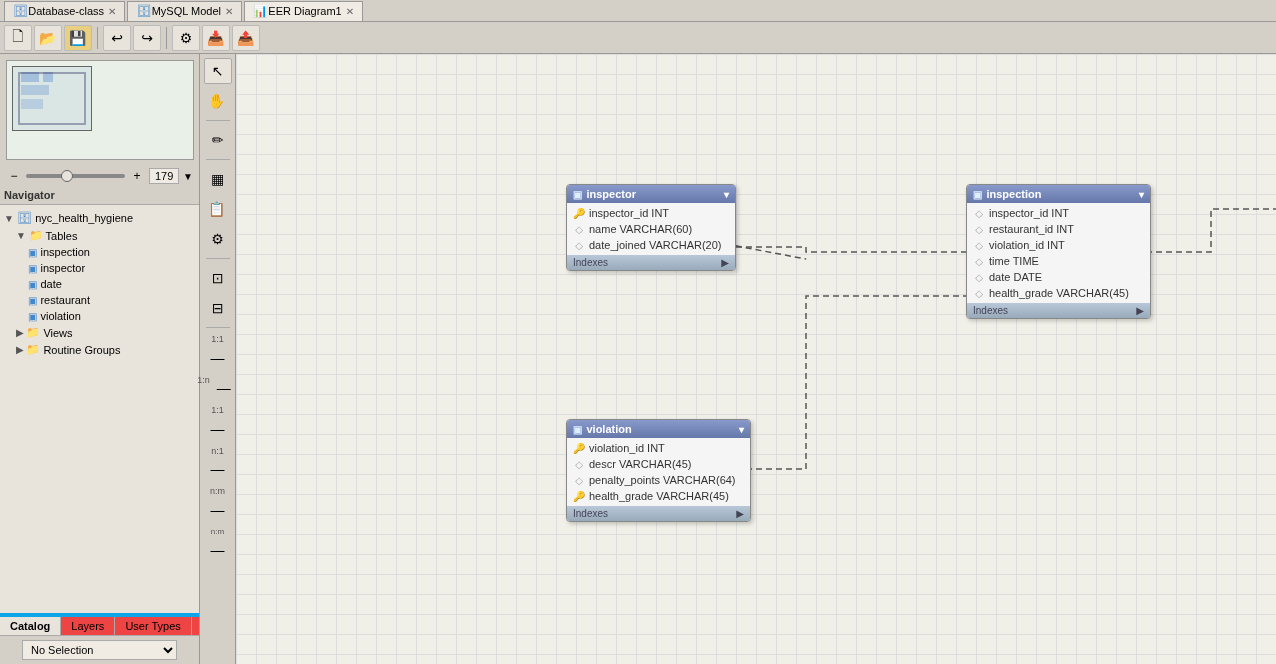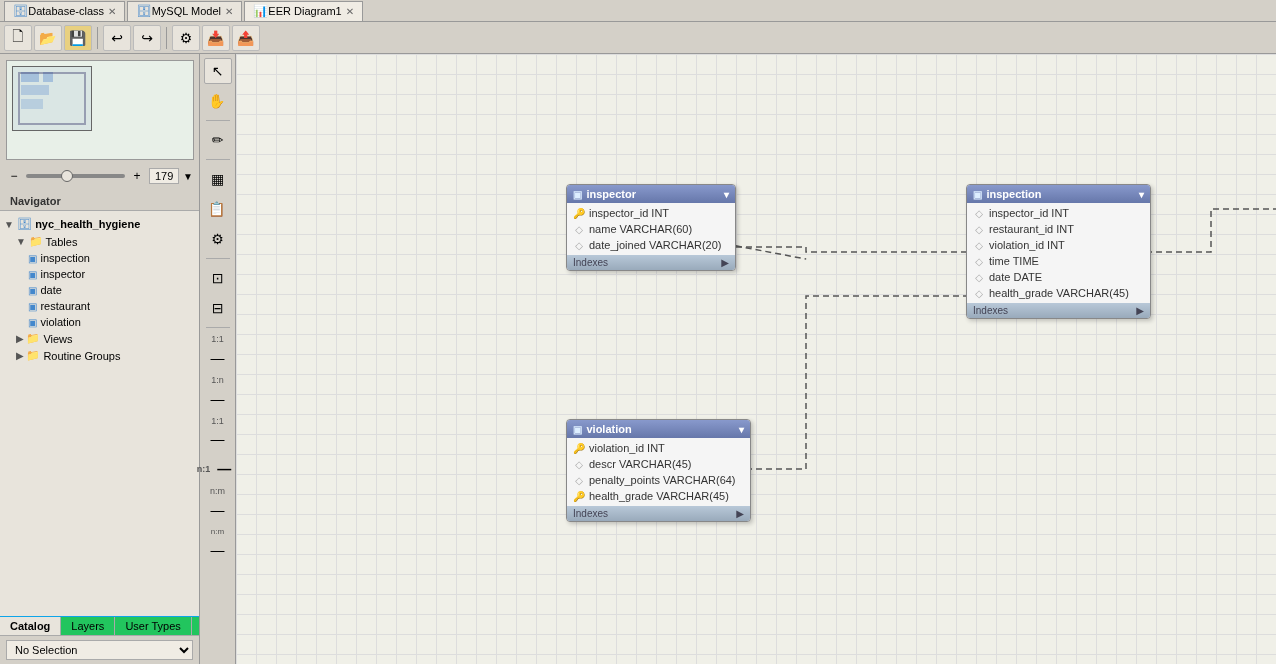--- a/index.html
+++ b/index.html
@@ -61,43 +61,43 @@
       display: flex; align-items: center; padding: 2px 6px; gap: 4px; font-size: 11px;
     }
     .zoom-btn { width: 16px; height: 16px; display: flex; align-items: center; justify-content: center; cursor: pointer; font-size: 12px; }
     .zoom-slider { flex: 1; height: 4px; background: #888; border-radius: 2px; position: relative; cursor: pointer; }
     .zoom-thumb { width: 12px; height: 12px; background: #e8e4dc; border: 1px solid #666; border-radius: 50%; position: absolute; top: -4px; left: 35%; }
     .zoom-value { font-size: 11px; background: #f0ece4; border: 1px solid #aaa; padding: 1px 4px; min-width: 30px; text-align: center; }
     .zoom-dropdown { font-size: 10px; cursor: pointer; }
 
     
     .navigator-label {
-      padding: 3px 10px; font-size: 11px; font-weight: bold; color: #333;
-      border-bottom: 1px solid #aaa; cursor: pointer; margin-top: 6px;
+      padding: 3px 4px; font-size: 11px; font-weight: bold; color: #333;
+      border-bottom: 1px solid #aaa; cursor: pointer;
     }
 
     
     .tree-panel { flex: 1; overflow-y: auto; padding: 4px 0; background: #e8e4dc; }
     .tree-item { padding: 2px 4px; cursor: pointer; display: flex; align-items: center; gap: 3px; font-size: 11px; }
     .tree-icon { font-size: 10px; color: #555; }
     .tree-db-icon { color: #4488cc; font-size: 12px; }
     .tree-folder-icon { color: #cc8833; font-size: 11px; }
     .tree-table-icon { color: #4488cc; font-size: 10px; }
     .indent1 { padding-left: 16px; }
     .indent2 { padding-left: 28px; }
 
     
-    .bottom-tabs { display: flex; border-top: 1px solid #0ea5e9; background: #22c55e; }
+    .bottom-tabs { display: flex; border-top: 4px solid #0ea5e9; background: #ef4444; }
     .bottom-tab {
       padding: 3px 10px; font-size: 11px; cursor: pointer; border-right: 1px solid #aaa;
     }
     .bottom-tab.active { background: #e8e4dc; font-weight: bold; }
 
     
-    .selection-row { padding: 4px 6px; background: #d4d0c8; border-top: 1px solid #aaa; display: flex; align-items: center; }
+    .selection-row { padding: 4px 22px; background: #d4d0c8; border-top: 1px solid #aaa; display: flex; align-items: center; }
     .selection-select {
       flex: 1; font-size: 11px; background: #f0ece4; border: 1px solid #aaa; padding: 2px 4px;
     }
 
     
     .diagram-area {
       flex: 1; background: #f0f0e8; position: relative; overflow: hidden;
       background-image: repeating-linear-gradient(#ddd 0 1px, transparent 1px 20px),
                         repeating-linear-gradient(90deg, #ddd 0 1px, transparent 1px 20px);
       background-size: 20px 20px;
@@ -209,21 +209,21 @@
       <div class="zoom-value">179</div>
       <div class="zoom-dropdown">▼</div>
     </div>
 
     <div class="navigator-label">Navigator</div>
 
     <div class="tree-panel">
       <div class="tree-item">
         <span class="tree-icon">▼</span>
         <span class="tree-db-icon">🗄</span>
-        <span style="font-weight:bold;text-align:center;">nyc_health_hygiene</span>
+        <span style="font-weight:normal;text-align:center;">nyc_health_hygiene</span>
       </div>
       <div class="tree-item indent1">
         <span class="tree-icon">▼</span>
         <span class="tree-folder-icon">📁</span>
         <span>Tables</span>
       </div>
       <div class="tree-item indent2">
         <span class="tree-table-icon">▣</span>
         <span>inspection</span>
       </div>
@@ -279,29 +279,29 @@
     <div class="tool-btn" title="View">📋</div>
     <div class="tool-btn" title="Routine">⚙</div>
     <div class="tool-sep"></div>
     <div class="tool-btn" title="Relationship">⊡</div>
     <div class="tool-btn" title="Relationship">⊟</div>
     <div class="tool-sep"></div>
     <div style="display:flex;flex-direction:column;align-items:center;">
       <div class="rel-label">1:1</div>
       <div class="tool-btn">—</div>
     </div>
-    <div style="display:flex;flex-direction:column;align-items:center;">
+    <div style="display:flex;align-items:flex-start;">
       <div class="rel-label">1:n</div>
       <div class="tool-btn">—</div>
     </div>
     <div style="display:flex;flex-direction:column;align-items:center;">
       <div class="rel-label">1:1</div>
       <div class="tool-btn">—</div>
     </div>
-    <div style="display:flex;flex-direction:row;align-items:center;font-weight:bold;">
+    <div style="display:flex;flex-direction:column;align-items:center;">
       <div class="rel-label">n:1</div>
       <div class="tool-btn">—</div>
     </div>
     <div style="display:flex;flex-direction:column;align-items:center;">
       <div class="rel-label">n:m</div>
       <div class="tool-btn">—</div>
     </div>
     <div style="display:flex;flex-direction:column;align-items:center;">
       <div class="rel-label" style="font-size:8px;">n:m</div>
       <div class="tool-btn">—</div>

